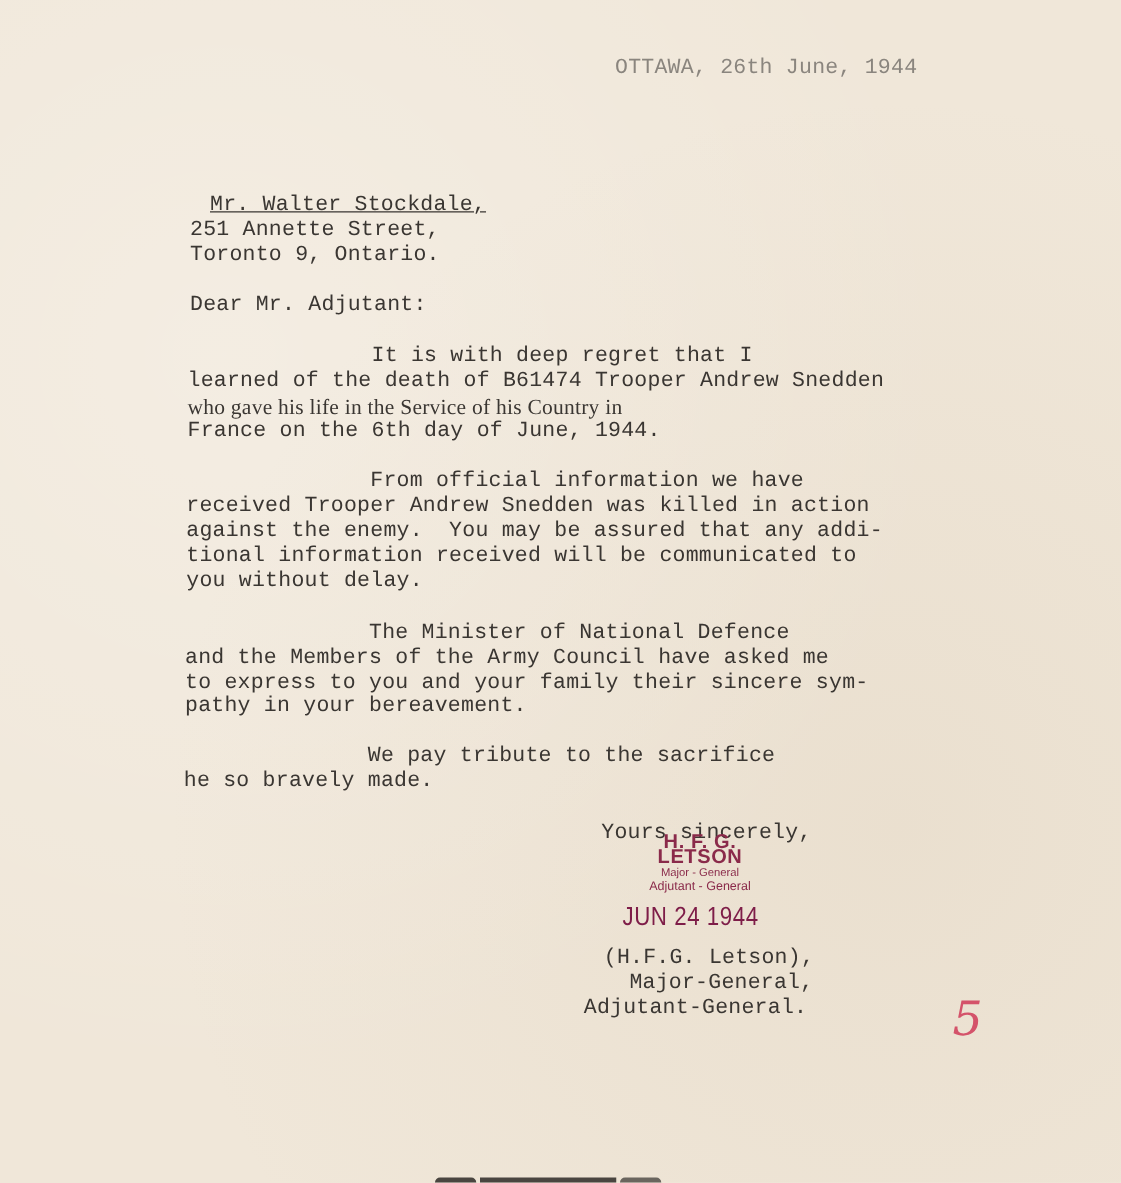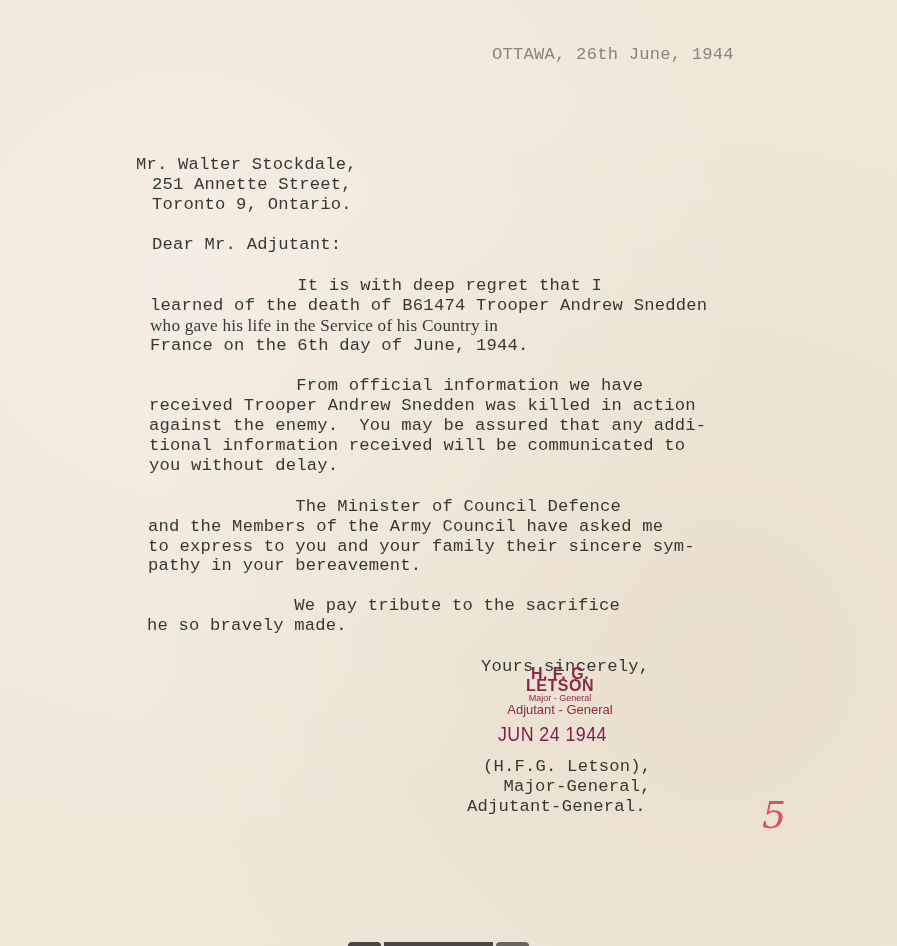--- a/index.html
+++ b/index.html
@@ -48,21 +48,21 @@
   .tb-seg { height: 10px; background: #4a4540; border-radius: 4px 4px 0 0; }
 </style>
 </head>
 <body>
 
 <div>
 
   <div class="tw faint" style="left:451px; top:45px;margin-left:41px;">OTTAWA, 26th June, 1944</div>
 
   <div>
-    <div class="tw" style="left:136px; top:155px;">Mr. Walter Stockdale,</div>
+    <div class="tw" style="left:168px; top:155px;text-decoration:underline;">Mr. Walter Stockdale,</div>
     <div class="tw" style="left:152px; top:175px;">251 Annette Street,</div>
     <div class="tw" style="left:152px; top:195px;">Toronto 9, Ontario.</div>
   </div>
 
   <div class="tw" style="left:152px; top:235px;">Dear Mr. Adjutant:</div>
 
   <div>
     <div class="tw" style="left:150px; top:276px;">              It is with deep regret that I</div>
     <div class="tw" style="left:150px; top:296px;">learned of the death of B61474 Trooper Andrew Snedden</div>
     <div class="tw" style="left:150px; top:316px;font-family:Liberation Serif, serif;">who gave his life in the Service of his Country in</div>
@@ -71,37 +71,37 @@
 
   <div>
     <div class="tw" style="left:149px; top:376px;">              From official information we have</div>
     <div class="tw" style="left:149px; top:396px;">received Trooper Andrew Snedden was killed in action</div>
     <div class="tw" style="left:149px; top:416px;">against the enemy.  You may be assured that any addi-</div>
     <div class="tw" style="left:149px; top:436px;">tional information received will be communicated to</div>
     <div class="tw" style="left:149px; top:456px;">you without delay.</div>
   </div>
 
   <div>
-    <div class="tw" style="left:148px; top:497px;">              The Minister of Council Defence</div>
+    <div class="tw" style="left:148px; top:497px;">              The Minister of National Defence</div>
     <div class="tw" style="left:148px; top:517px;">and the Members of the Army Council have asked me</div>
     <div class="tw" style="left:148px; top:537px;">to express to you and your family their sincere sym-</div>
     <div class="tw" style="left:148px; top:556px;">pathy in your bereavement.</div>
   </div>
 
   <div>
     <div class="tw" style="left:147px; top:596px;text-align:right;">              We pay tribute to the sacrifice</div>
     <div class="tw" style="left:147px; top:616px;">he so bravely made.</div>
   </div>
 
   <div class="tw" style="left:481px; top:657px;">Yours sincerely,</div>
 
   <div class="stamp" style="left:500px; top:668px; width:120px;">
     <div style="font-size:16px; font-weight:bold; letter-spacing:0.5px; line-height:12px;">H. F. G. LETSON</div>
     <div style="font-size:9px; line-height:12px;">Major - General</div>
-    <div style="font-size:13px; line-height:12px;">Adjutant - General</div>
+    <div style="font-size:10px; line-height:12px;">Adjutant - General</div>
   </div>
 
   <div class="date-stamp" style="left:498px; top:722px;">JUN 24 1944</div>
 
   <div>
     <div class="tw" style="left:483px; top:757px;">(H.F.G. Letson),</div>
     <div class="tw" style="left:493px; top:777px;"> Major-General,</div>
     <div class="tw" style="left:467px; top:797px;">Adjutant-General.</div>
   </div>
 

